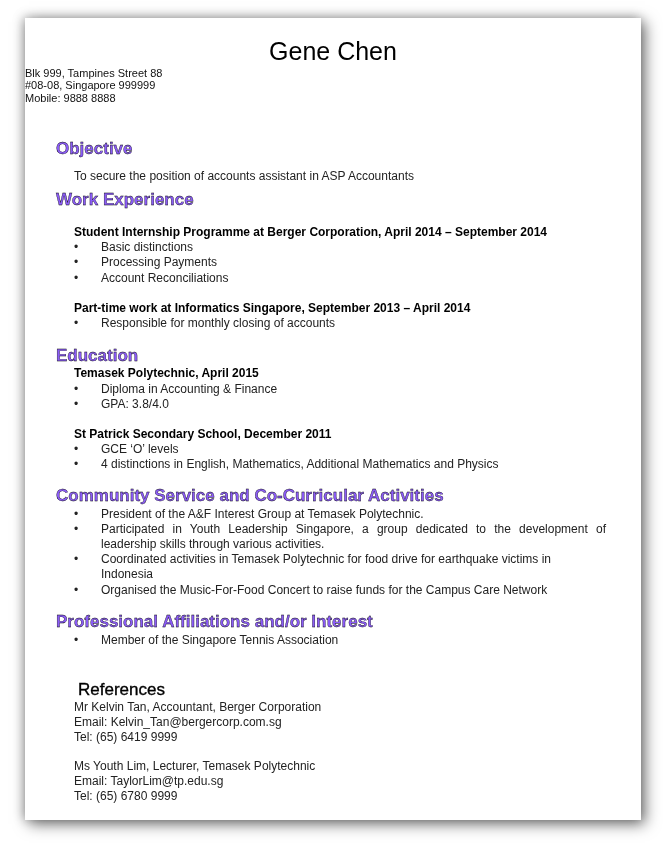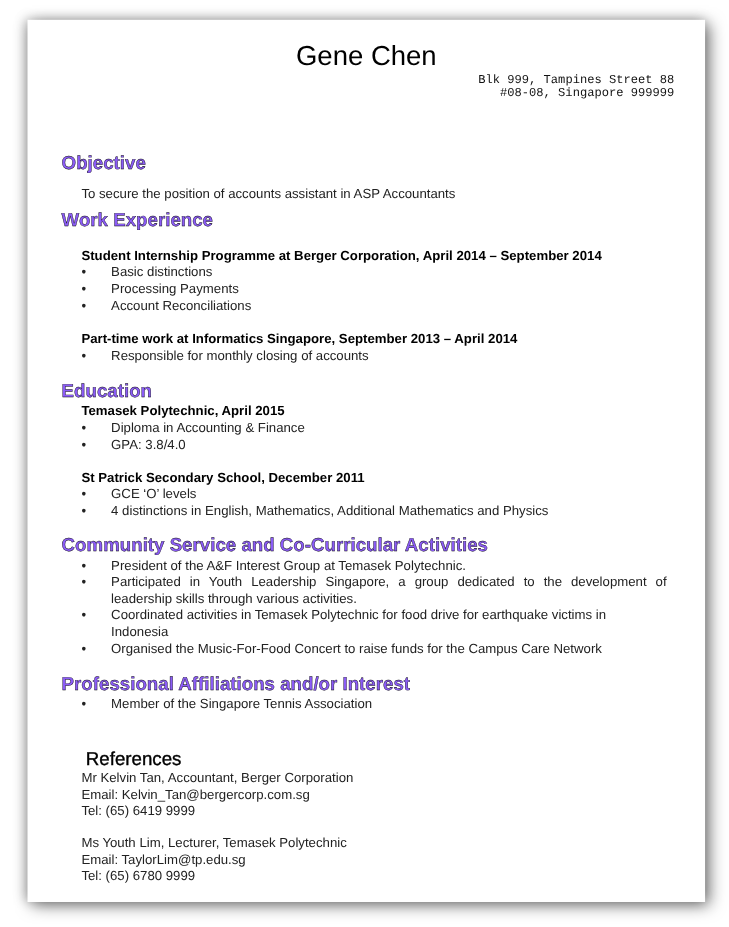--- a/index.html
+++ b/index.html
@@ -23,22 +23,22 @@
       height: 802px;
       background: #fff;
       box-shadow: 4px 4px 14px rgba(0,0,0,0.55), -2px -1px 10px rgba(0,0,0,0.25);
     }
     .abs { position: absolute; white-space: nowrap; }
     .name {
       left: 0; width: 616px; text-align: center;
       top: 19px; font-size: 25px; line-height: 28px; color: #000;
     }
     .contact {
-      left: 0; width: 588px; text-align: right;
-      font-size: 11px; line-height: 12px; color: #111; font-family: Liberation Mono, monospace;
+      left: 0; width: 588px; text-align: left;
+      font-size: 11px; line-height: 12px; color: #111;
     }
     .h1 {
       font-size: 17px; font-weight: bold; color: #8b5cf6;
       left: 31px; line-height: 20px;
       -webkit-text-stroke: 0.35px #000;
     }
     .h2 {
       font-size: 12px; font-weight: bold; color: #000; left: 49px; line-height: 14px;
     }
     .txt { font-size: 12px; line-height: 14px; color: #222; }
@@ -61,20 +61,21 @@
     .ref { left: 49px; font-size: 12px; line-height: 14px; color: #222; }
   </style>
 </head>
 <body>
 
 <div class="page">
 
   <div class="abs name">Gene Chen</div>
   <div class="abs contact" style="top:49px">Blk 999, Tampines Street 88</div>
   <div class="abs contact" style="top:61px">#08-08, Singapore 999999</div>
+  <div class="abs contact" style="top:74px">Mobile: 9888 8888</div>
 
   <div class="abs h1" style="top:121px">Objective</div>
   <div class="abs txt" style="left:49px; top:151px">To secure the position of accounts assistant in ASP Accountants</div>
 
   <div class="abs h1" style="top:172px">Work Experience</div>
 
   <div class="abs h2" style="top:207px">Student Internship Programme at Berger Corporation, April 2014 – September 2014</div>
   <div class="bullet" style="top:222px">
     <span class="dot">•</span>
     <span class="btext">Basic distinctions</span>

